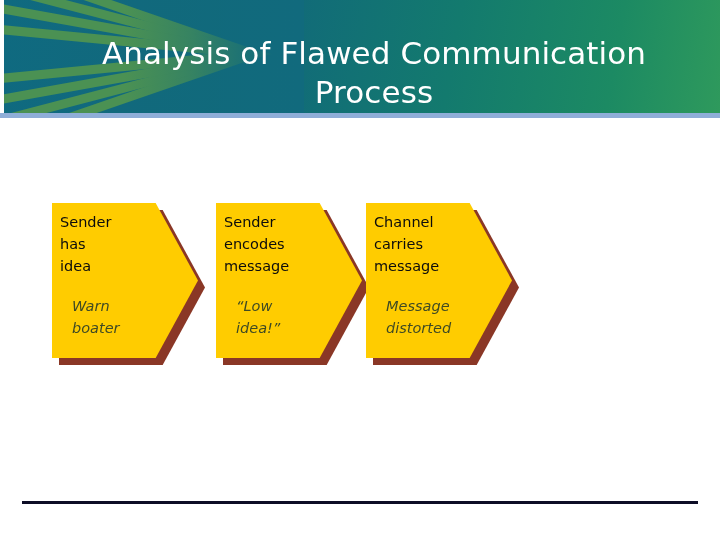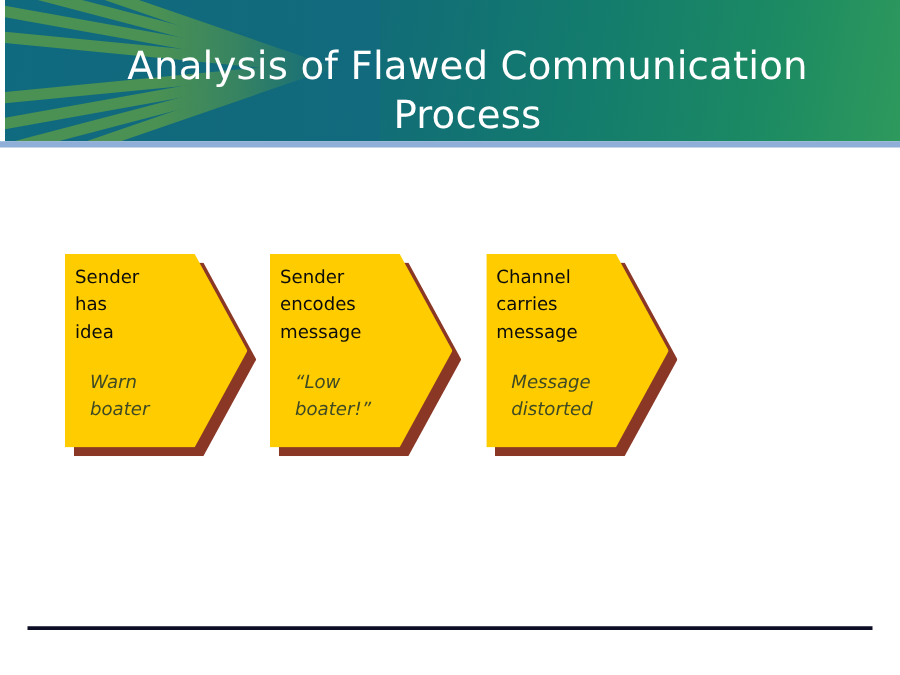--- a/index.html
+++ b/index.html
@@ -173,25 +173,25 @@
   </div>
 
   <div class="arrow-block" style="left:216px;">
     <div class="arrow-shadow"></div>
     <div class="arrow-body"></div>
     <div class="arrow-text">
       <div class="arrow-heading">Sender
 encodes
 message</div>
       <div class="arrow-note">“Low
-boater!”</div>
+idea!”</div>
     </div>
   </div>
 
-  <div class="arrow-block" style="left:389px;padding-left:48px;">
+  <div class="arrow-block" style="left:366px;padding-left:48px;">
     <div class="arrow-shadow"></div>
     <div class="arrow-body"></div>
     <div class="arrow-text">
       <div class="arrow-heading">Channel
 carries
 message</div>
       <div class="arrow-note">Message
 distorted</div>
     </div>
   </div>

